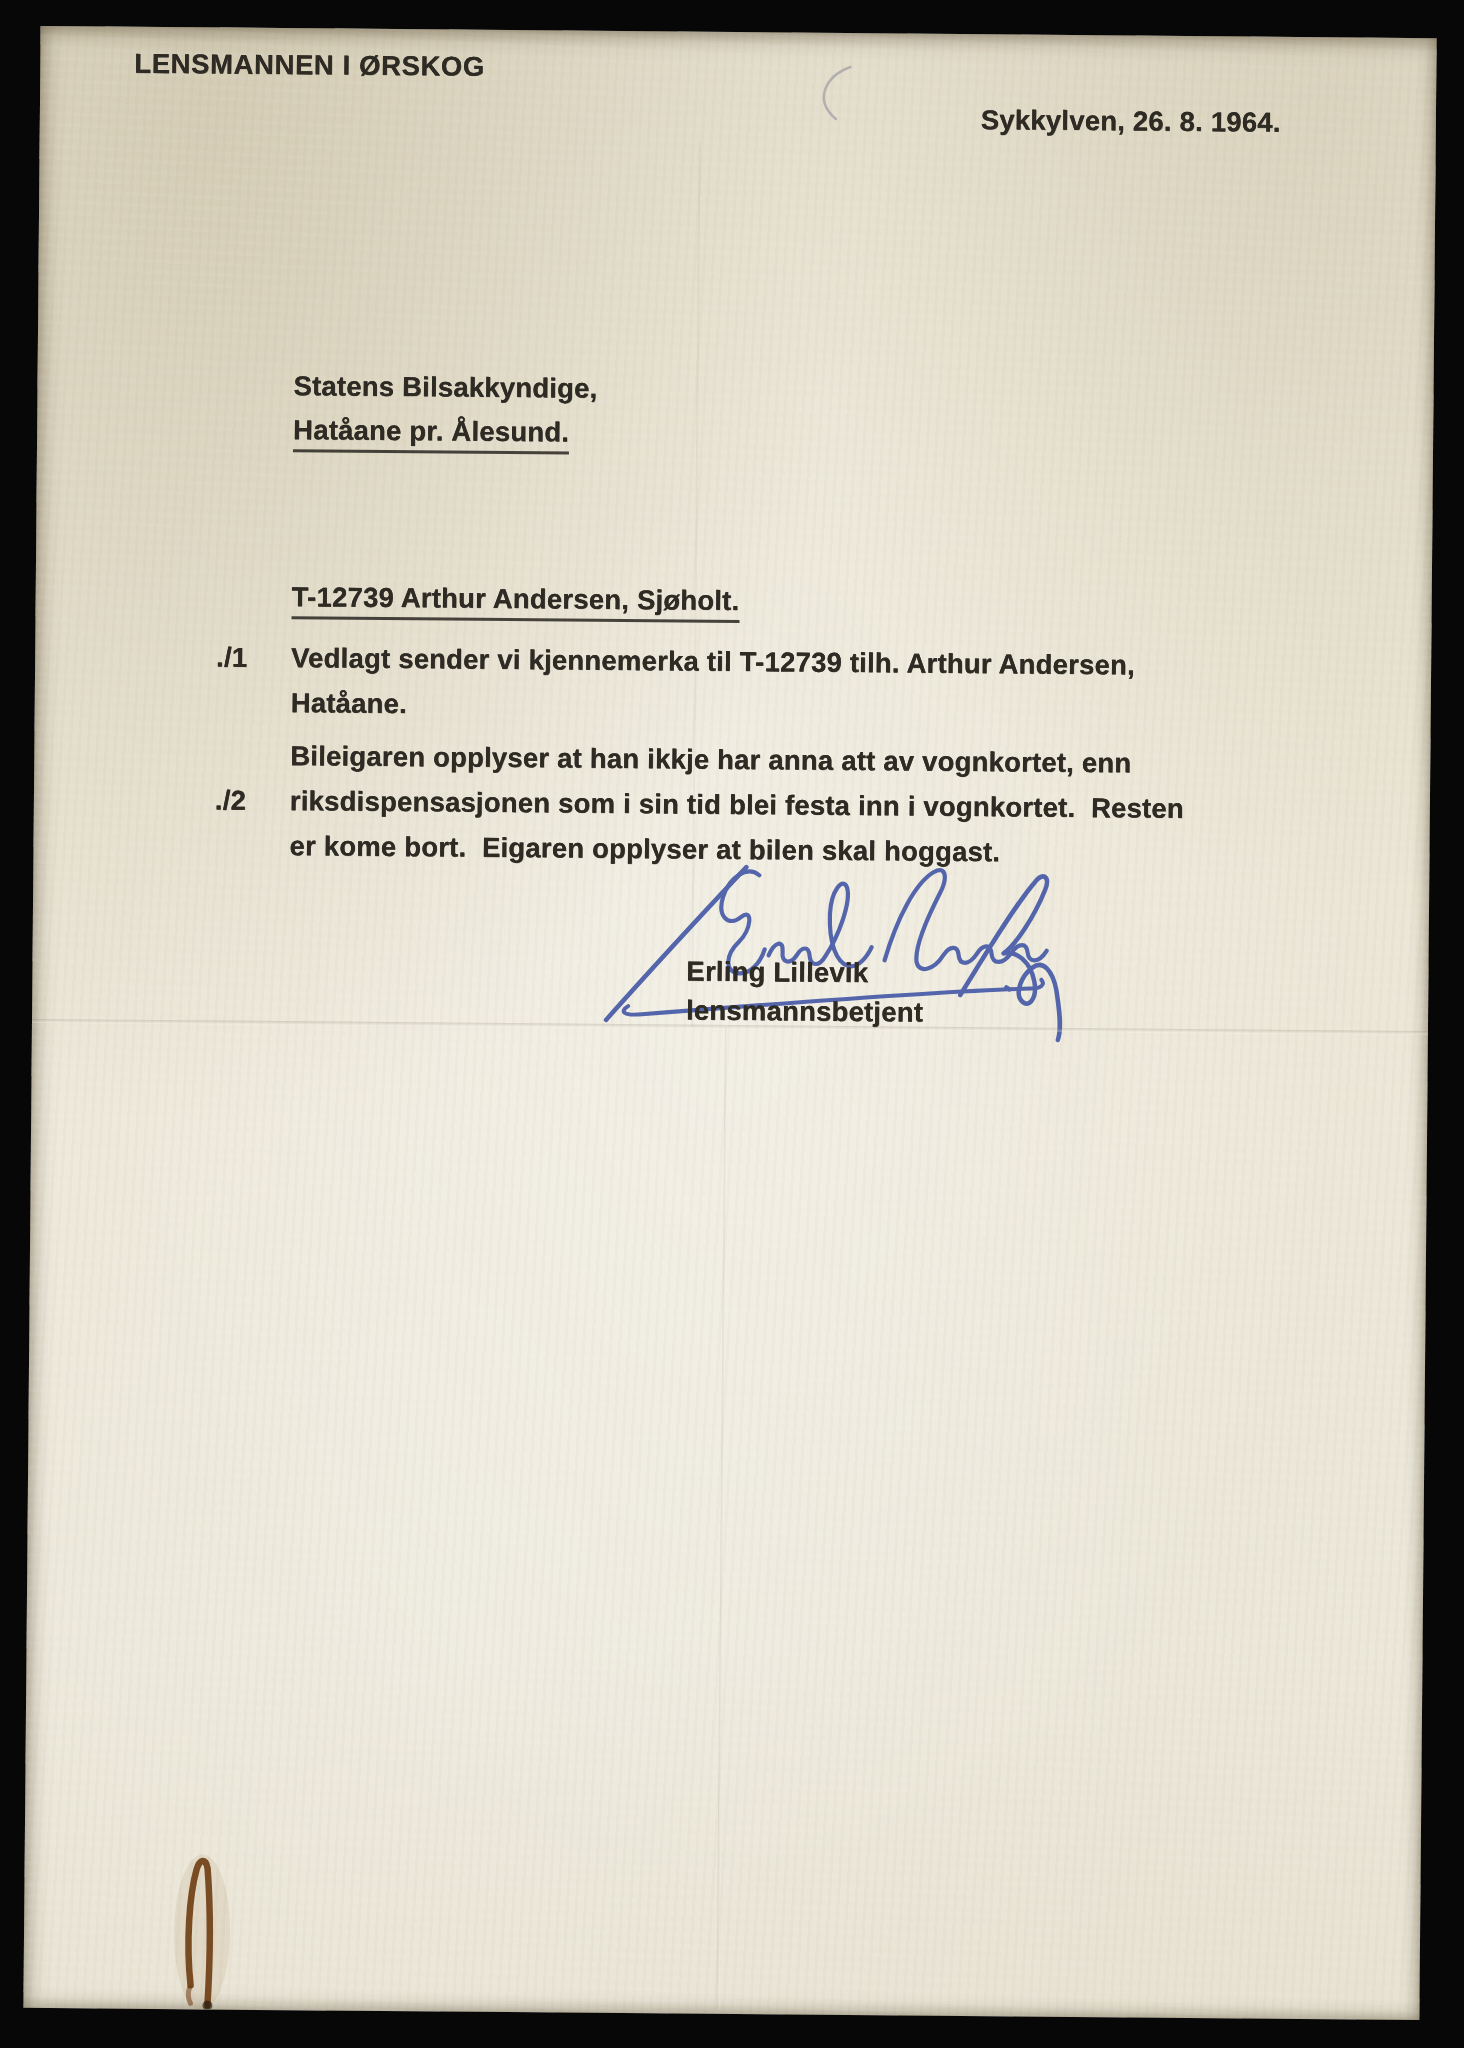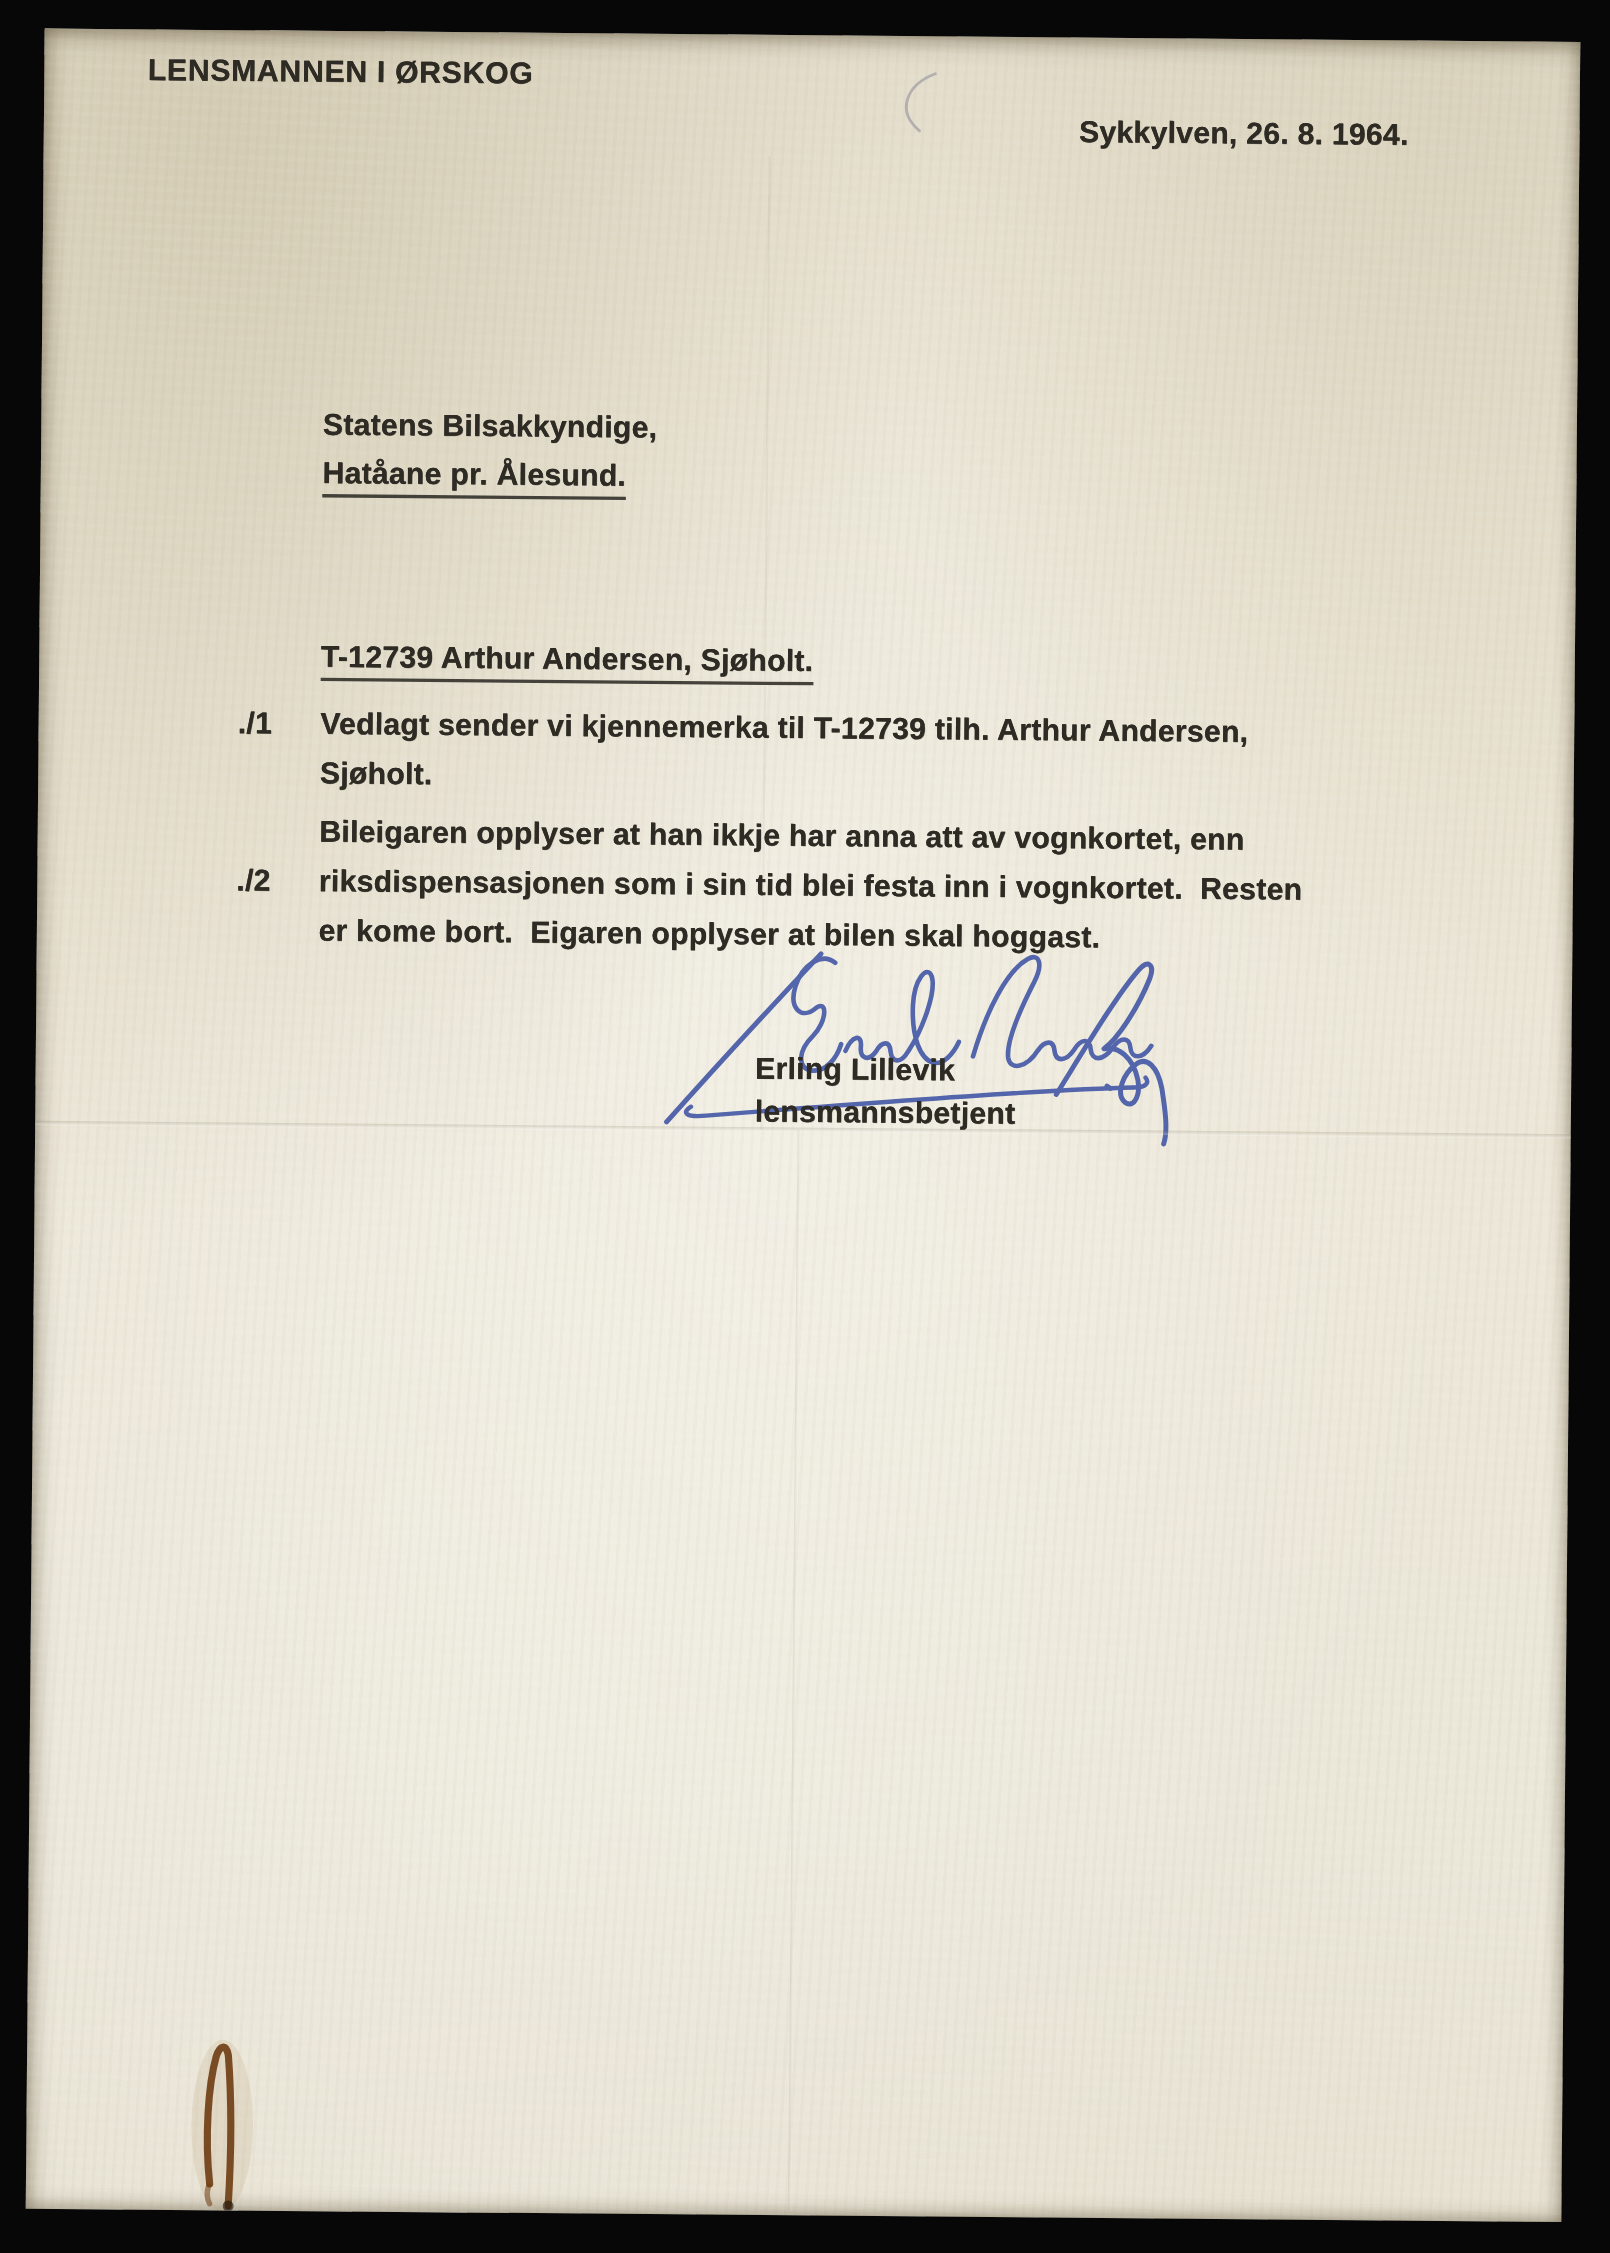--- a/index.html
+++ b/index.html
@@ -77,21 +77,21 @@
       <div class="t" style="left:256px;top:388px;"><span class="u">Hatåane pr. Ålesund.</span></div>
     </div>
 
     <div class="t" style="left:256px;top:555px;"><span class="u">T-12739 Arthur Andersen, Sjøholt.</span></div>
 
     <div class="t" style="left:181px;top:616px;">./1</div>
     <div class="t" style="left:181px;top:759px;">./2</div>
 
     <div>
       <div class="t" style="left:256px;top:616px;">Vedlagt sender vi kjennemerka til T-12739 tilh. Arthur Andersen,</div>
-      <div class="t" style="left:256px;top:661px;">Sjøholt.</div>
+      <div class="t" style="left:256px;top:661px;">Hatåane.</div>
     </div>
 
     <div>
       <div class="t" style="left:256px;top:714px;">Bileigaren opplyser at han ikkje har anna att av vognkortet, enn</div>
       <div class="t" style="left:256px;top:759px;">riksdispensasjonen som i sin tid blei festa inn i vognkortet.  Resten</div>
       <div class="t" style="left:256px;top:804px;">er kome bort.  Eigaren opplyser at bilen skal hoggast.</div>
     </div>
 
     <svg class="overlay" style="left:530px;top:813px;" width="560" height="210" viewBox="0 0 560 210">
       <g fill="none" stroke="var(--sig)" stroke-linecap="round" stroke-linejoin="round" opacity="0.88">

